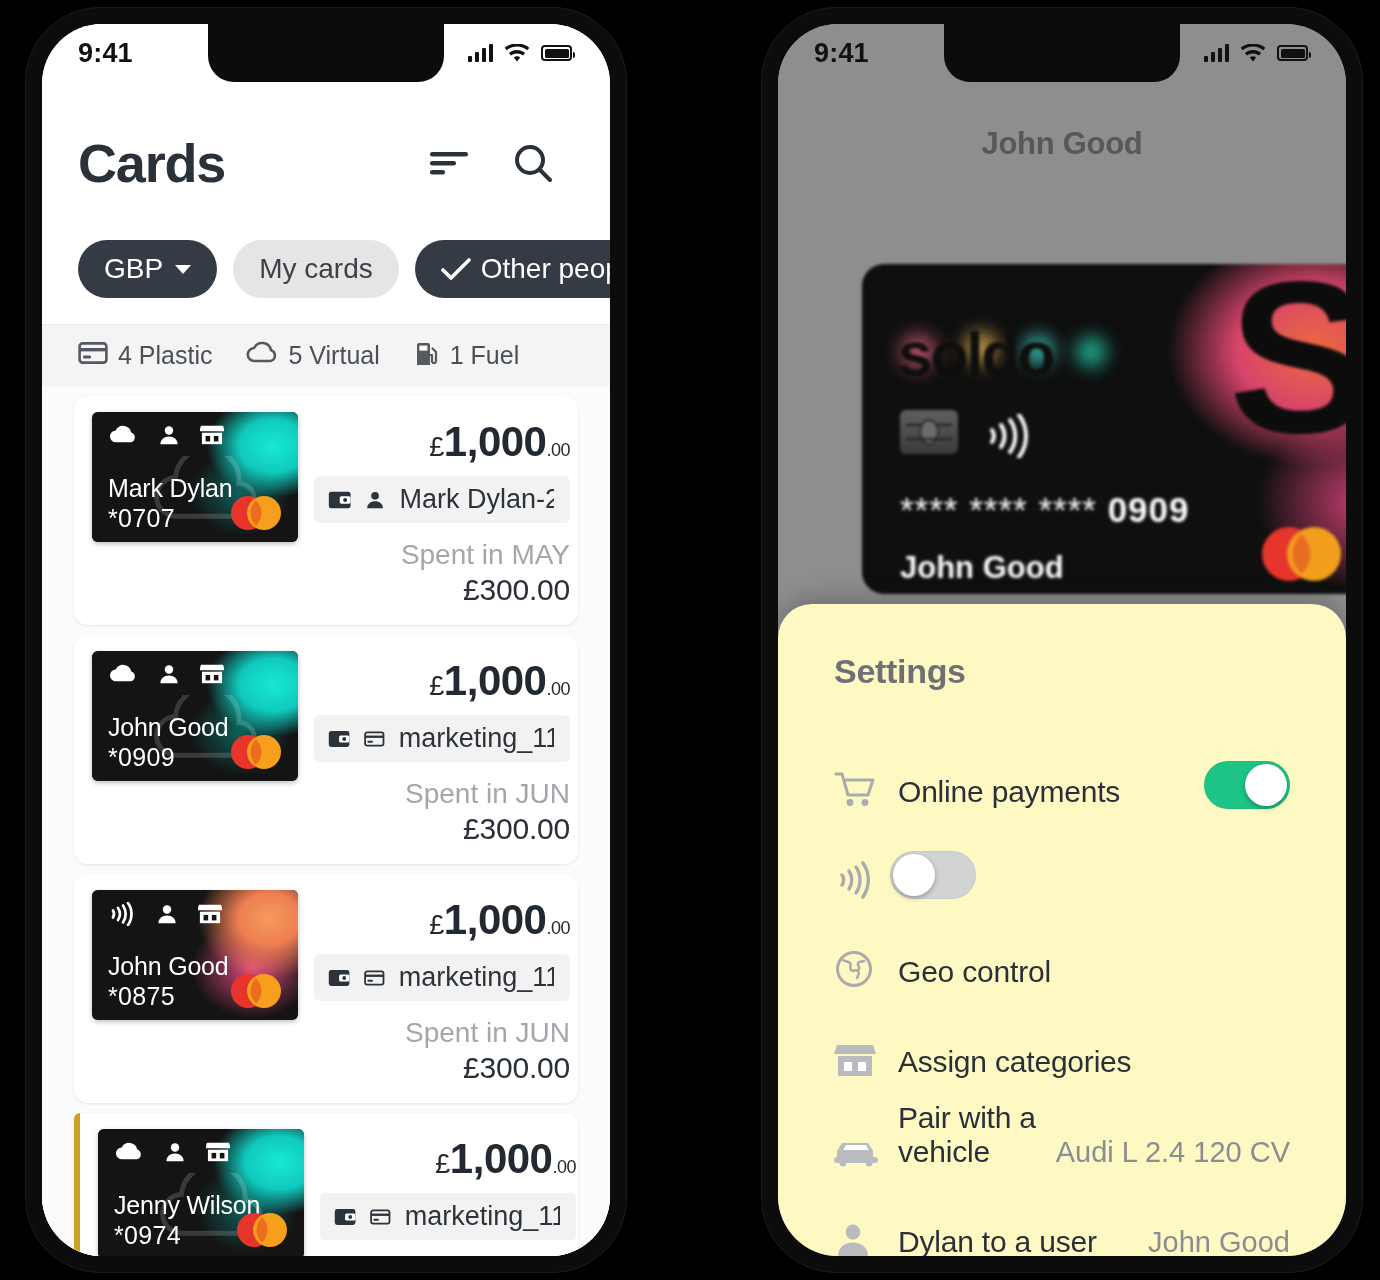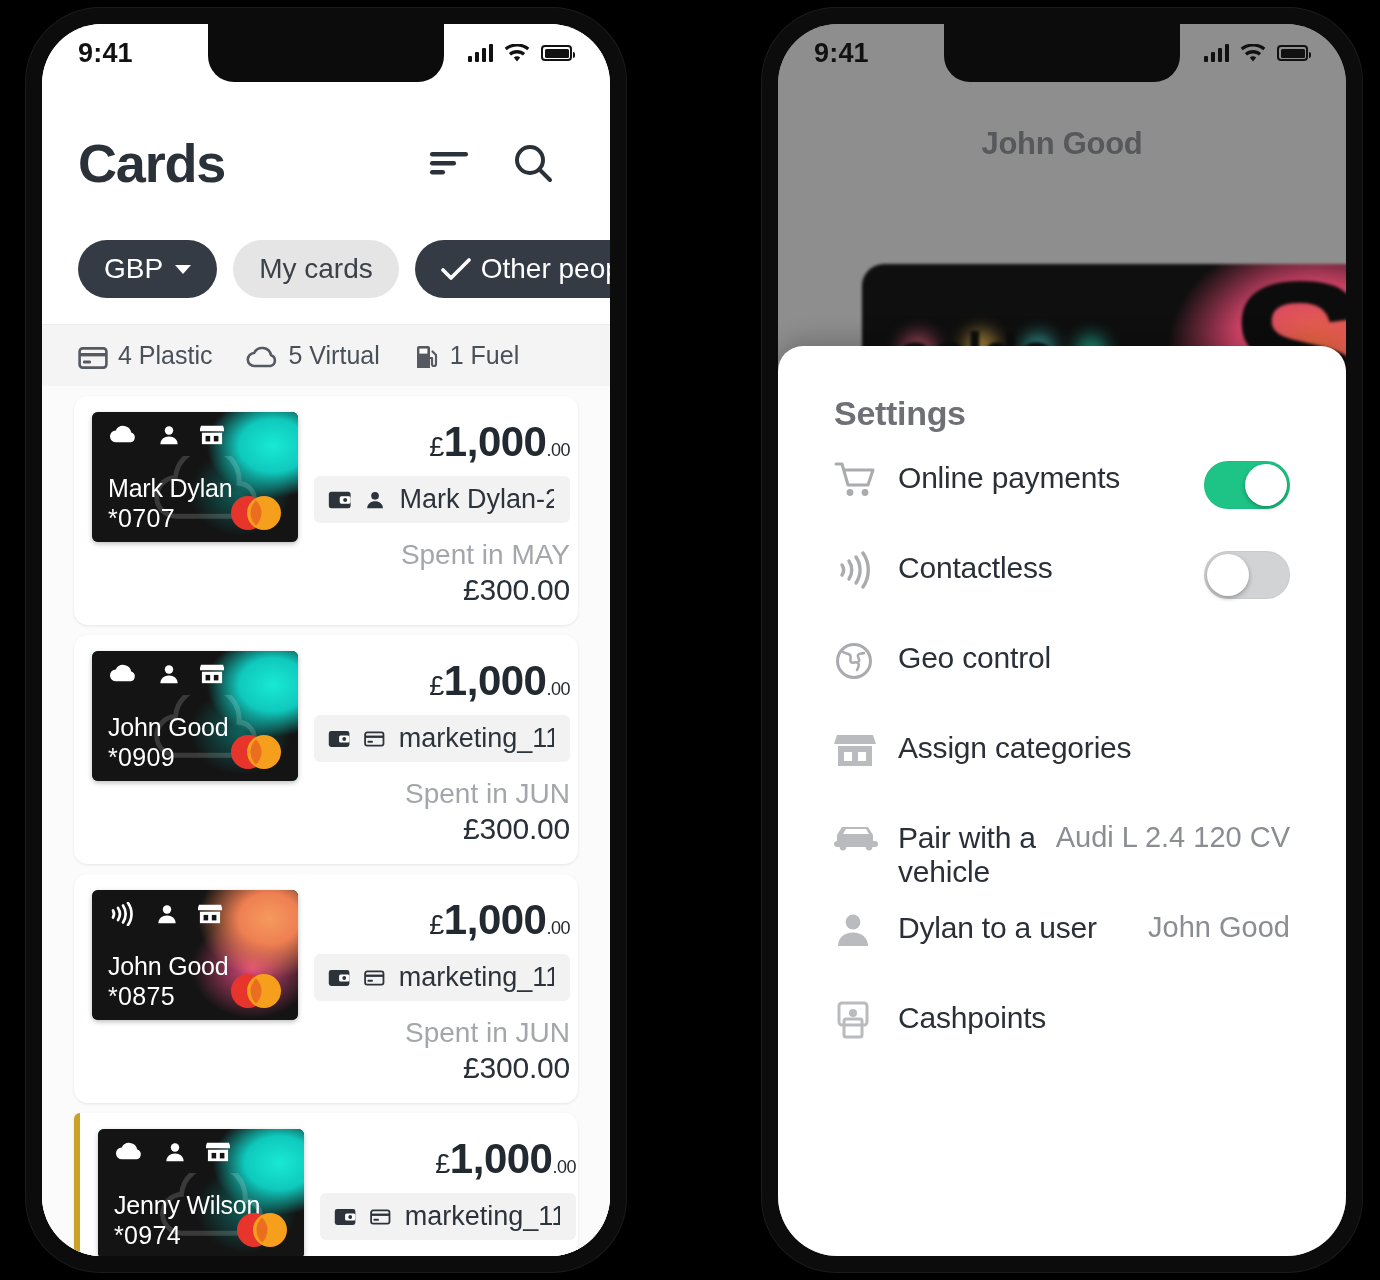--- a/index.html
+++ b/index.html
@@ -97,21 +97,21 @@
   .chip-light { background: #e5e5e5; color: #3c4149; }
   .chip-caret { width: 0; height: 0; border-left: 8px solid transparent; border-right: 8px solid transparent; border-top: 9px solid #fff; margin-left: 2px; }
 
   .summary-bar {
     display: flex; align-items: center; gap: 34px;
     padding: 16px 36px;
     background: #f4f4f5;
     font-size: 25px; color: #4a5058;
     border-top: 1px solid #ececee;
   }
-  .summary-item { display: flex; align-items: flex-end; gap: 10px; }
+  .summary-item { display: flex; align-items: flex-start; gap: 10px; }
 
   .card-list { flex: 1; overflow: hidden; background: #fbfbfb; padding: 0 0 0 0; }
 
   .card-row {
     position: relative;
     margin: 10px 32px;
     background: #ffffff;
     border-radius: 14px;
     box-shadow: 0 1px 3px rgba(0,0,0,.09);
     display: flex;
@@ -235,31 +235,30 @@
   .bc-number {
     position: absolute; left: 38px; top: 226px;
     color: #fff; font-size: 35px; letter-spacing: 1px; white-space: nowrap;
   }
   .bc-number b { font-weight: 700; }
   .bc-holder { position: absolute; left: 38px; top: 286px; color: #fff; font-size: 31px; font-weight: 700; }
   .bc-mc { position: absolute; right: 30px; bottom: 10px; width: 96px; height: 60px; }
 
   .sheet {
     position: absolute; left: 0; right: 0; bottom: 0;
-    background: #ffffff;
+    background: #fef9c3;
     border-top-left-radius: 34px; border-top-right-radius: 34px;
-    height: 910px;
+    height: 652px;
     padding: 48px 56px 0 56px;
     box-shadow: 0 -6px 24px rgba(0,0,0,.22);
-    border-radius: 25px;
   }
   .sheet-title { font-size: 34px; font-weight: 700; color: #6e7075; letter-spacing: -.3px; }
   .settings-list { margin-top: 28px; }
   .setting-row {
-    display: flex; align-items: flex-start;
+    display: flex; align-items: flex-end;
     height: 90px;
   }
   .st-icon { width: 56px; flex-shrink: 0; display: flex; align-items: center; }
   .st-label { font-size: 30px; color: #2b3038; flex: 1; padding-left: 8px; letter-spacing: -.2px; }
   .st-value { font-size: 29px; color: #8a8d92; white-space: nowrap; }
 
   .toggle {
     width: 86px; height: 48px; border-radius: 26px;
     position: relative; flex-shrink: 0; cursor: pointer;
     box-shadow: inset 0 0 0 1px rgba(0,0,0,.04);
@@ -656,21 +655,20 @@
               <div class="st-icon">
                 <svg width="40" height="38" viewBox="0 0 40 38">
                   <g fill="none" stroke="#a9abae" stroke-width="3.4" stroke-linecap="round">
                     <path d="M8 14a9 9 0 0 1 0 10"></path>
                     <path d="M15 10a16 16 0 0 1 0 18"></path>
                     <path d="M22 6a23 23 0 0 1 0 26"></path>
                     <path d="M29 2a30 30 0 0 1 0 34"></path>
                   </g>
                 </svg>
               </div>
-              <div class="st-label">Contactless</div>
               <div class="toggle off">
                   <span class="knob"></span>
                 </div>
             </div>
 
             <div class="setting-row">
               <div class="st-icon">
                 <svg width="40" height="40" viewBox="0 0 40 40">
                   <circle cx="20" cy="20" r="16.5" fill="none" stroke="#a9abae" stroke-width="3"></circle>
                   <path d="M9 11c3 2 5 1 7 3s-1 5 1 7 5-1 7 1 0 5-1 7M30 12c-2 1-5 0-6 2s2 4 1 6" fill="none" stroke="#a9abae" stroke-width="2.6" stroke-linecap="round"></path>

